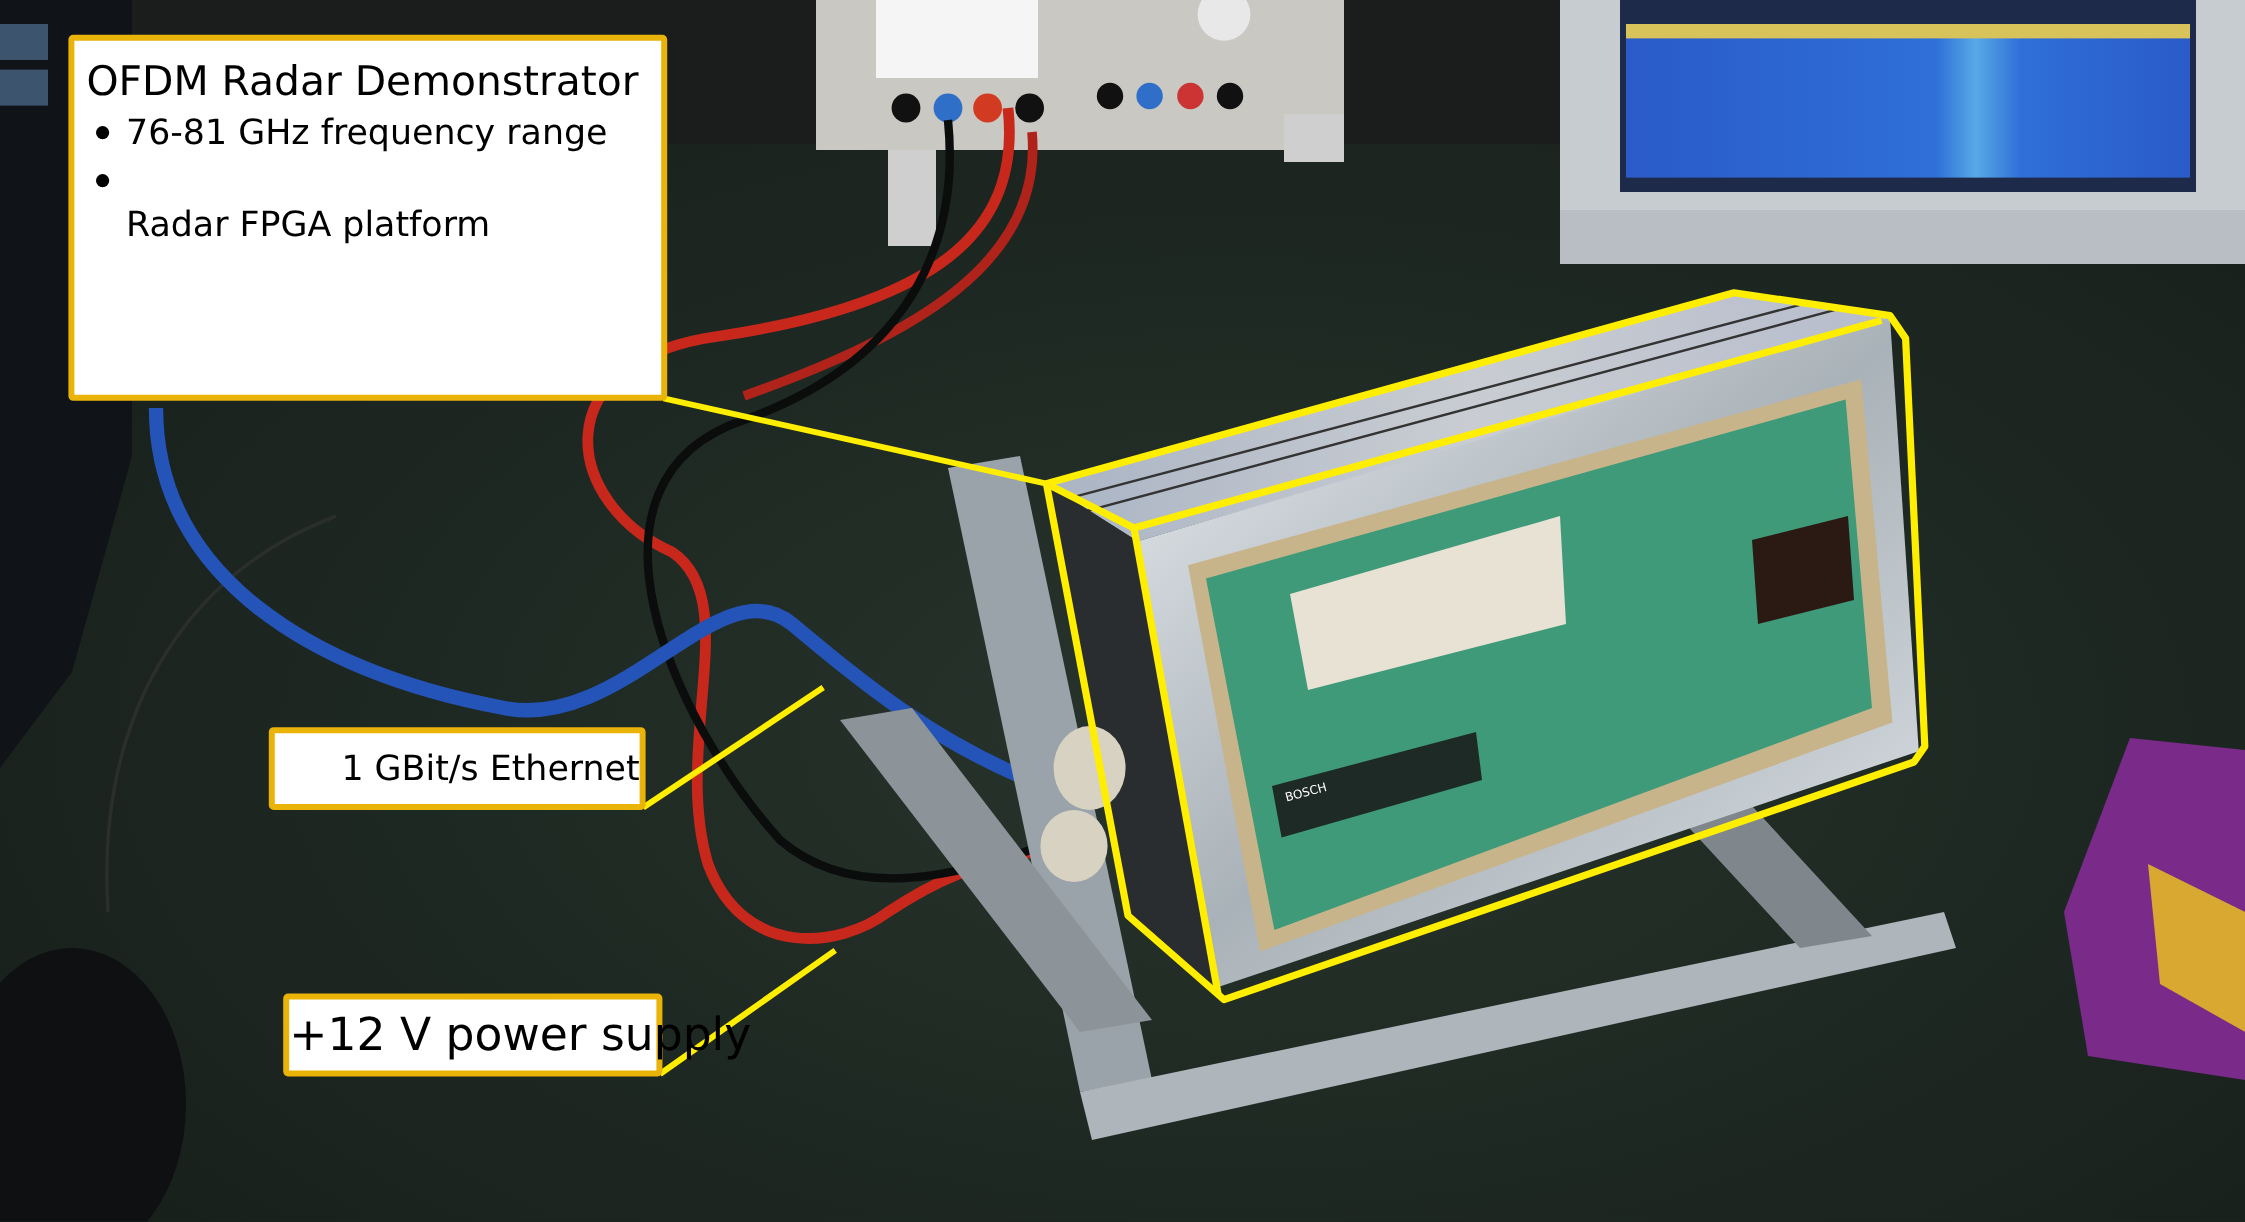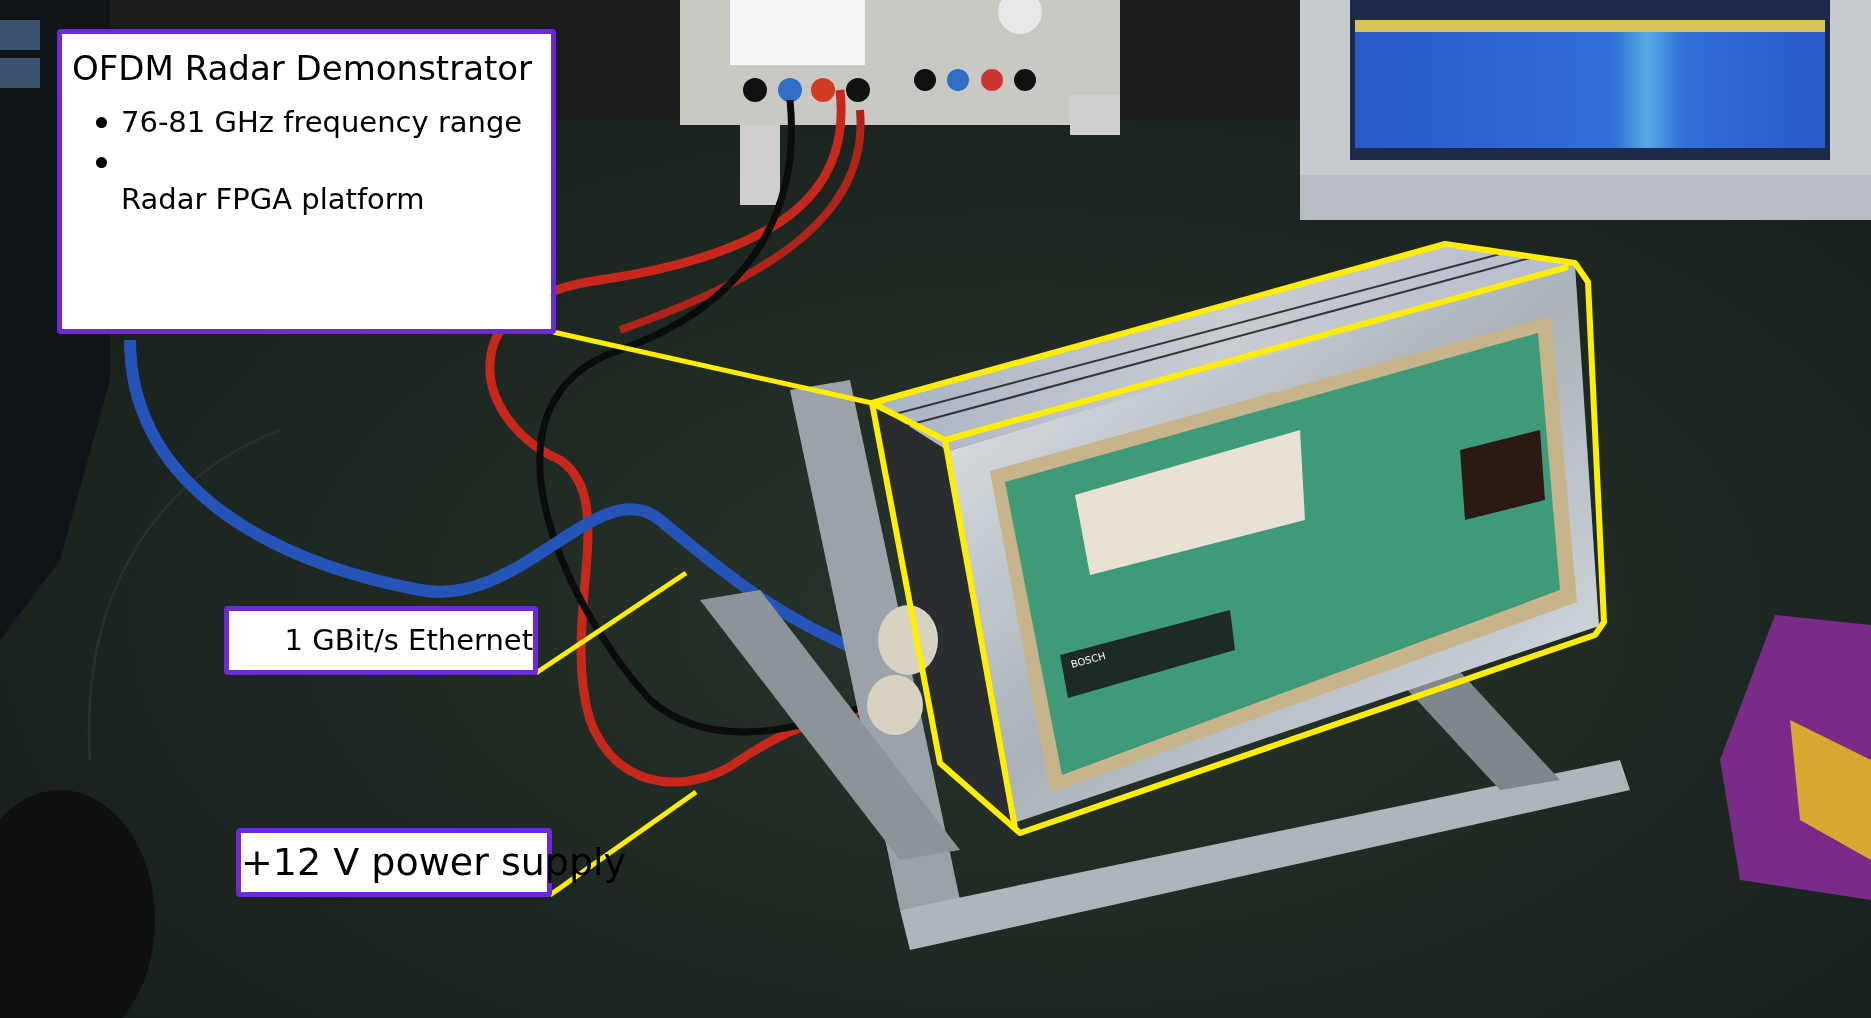--- a/index.html
+++ b/index.html
@@ -1,21 +1,21 @@
 <!DOCTYPE html>
 <html><head>
 <meta charset="utf-8">
 <style>
   html,body{margin:0;padding:0;}
   body{width:1871px;height:1018px;overflow:hidden;background:#1b2520;position:relative;font-family:"DejaVu Sans",sans-serif;}
   #scene{position:absolute;left:0;top:0;width:1871px;height:1018px;}
-  .callout{position:absolute;background:#ffffff;border:5px solid #6d28d9;border-radius:4px;box-sizing:border-box;color:#000;}
+  .callout{position:absolute;background:#ffffff;border:5px solid #eab308;border-radius:4px;box-sizing:border-box;color:#000;}
   #info-box{left:57px;top:29px;width:499px;height:305px;padding:14px 10px 0 10px;}
   #info-title{font-size:34px;line-height:40px;white-space:nowrap;margin-bottom:4px;}
-  #info-list{list-style:none;margin:16px;padding:0;}
+  #info-list{list-style:none;margin:0;padding:0;}
   #info-list li{position:relative;padding-left:33px;font-size:29px;line-height:37px;margin-bottom:3px;}
   #info-list li .bullet{position:absolute;left:8px;top:13px;width:11px;height:11px;border-radius:50%;background:#000;}
   #ethernet-box{left:224px;top:606px;width:314px;height:69px;font-size:29px;line-height:59px;text-align:right;}
   #power-box{left:236px;top:828px;width:316px;height:69px;font-size:38px;line-height:59px;text-align:center;white-space:nowrap;}
   #overlay{position:absolute;left:0;top:0;width:1871px;height:1018px;pointer-events:none;}
 </style>
 </head>
 <body>
 
 <svg id="scene" viewBox="0 0 1871 1018" xmlns="http://www.w3.org/2000/svg">

